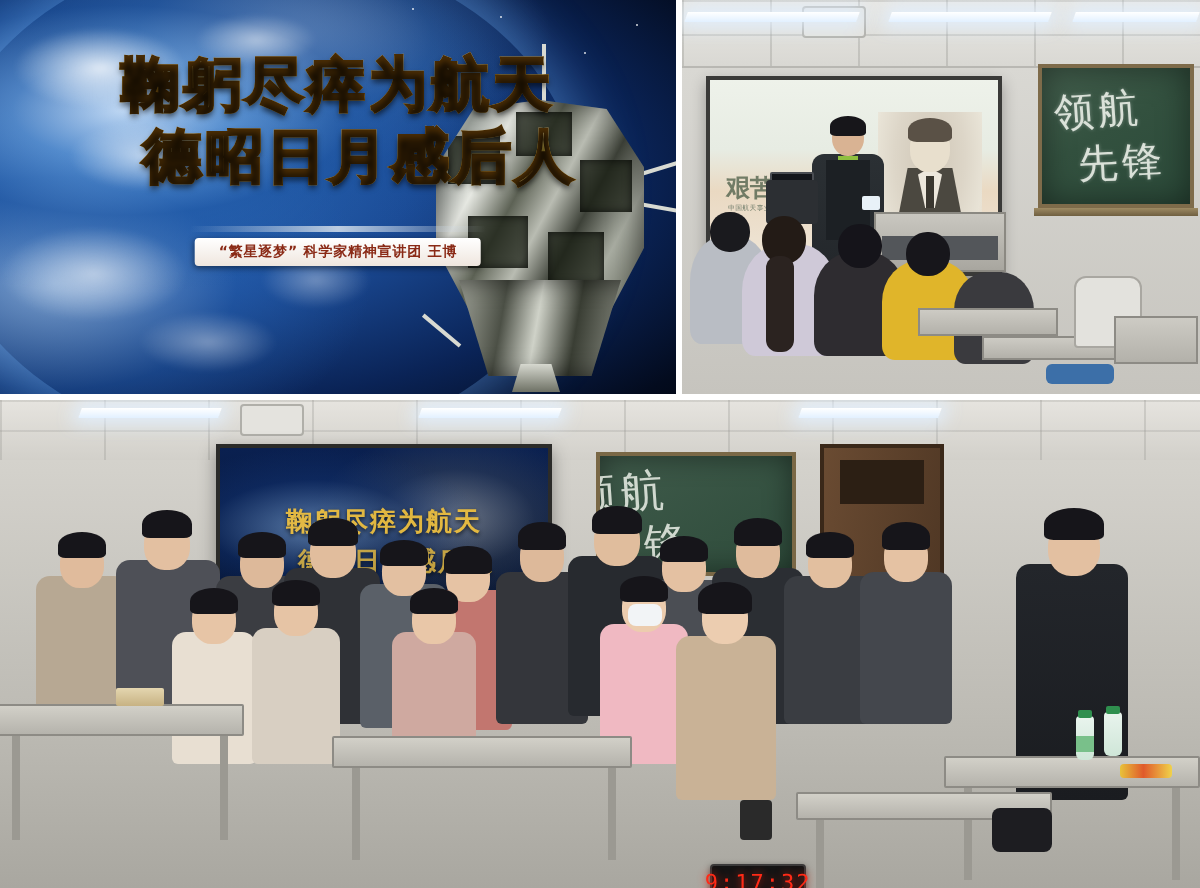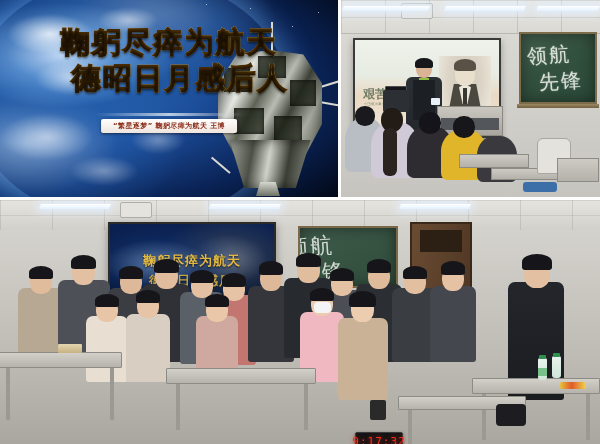--- a/index.html
+++ b/index.html
@@ -336,21 +336,21 @@
       </div>
       <div class="sat-skirt"></div>
       <div class="sat-nozzle"></div>
     </div>
 
     <div class="space-title">
       <span class="l1">鞠躬尽瘁为航天</span>
       <span class="l2">德昭日月感后人</span>
     </div>
     <div class="sub-rule"></div>
-    <div class="space-sub">“繁星逐梦” 鞠躬尽瘁为航天  王博</div>
+    <div class="space-sub">“繁星逐梦” 科学家精神宣讲团  王博</div>
   </div>
 
   <div class="panel" id="panel-lecture">
     <div class="wall-room"></div>
     <div class="ceiling">
       <div class="ceiling-grid"></div>
     </div>
     <div class="ceil-fan"></div>
     <div class="tube-light" style="left:2px;   width:86px;"></div>
     <div class="tube-light" style="left:104px; width:80px;"></div>

